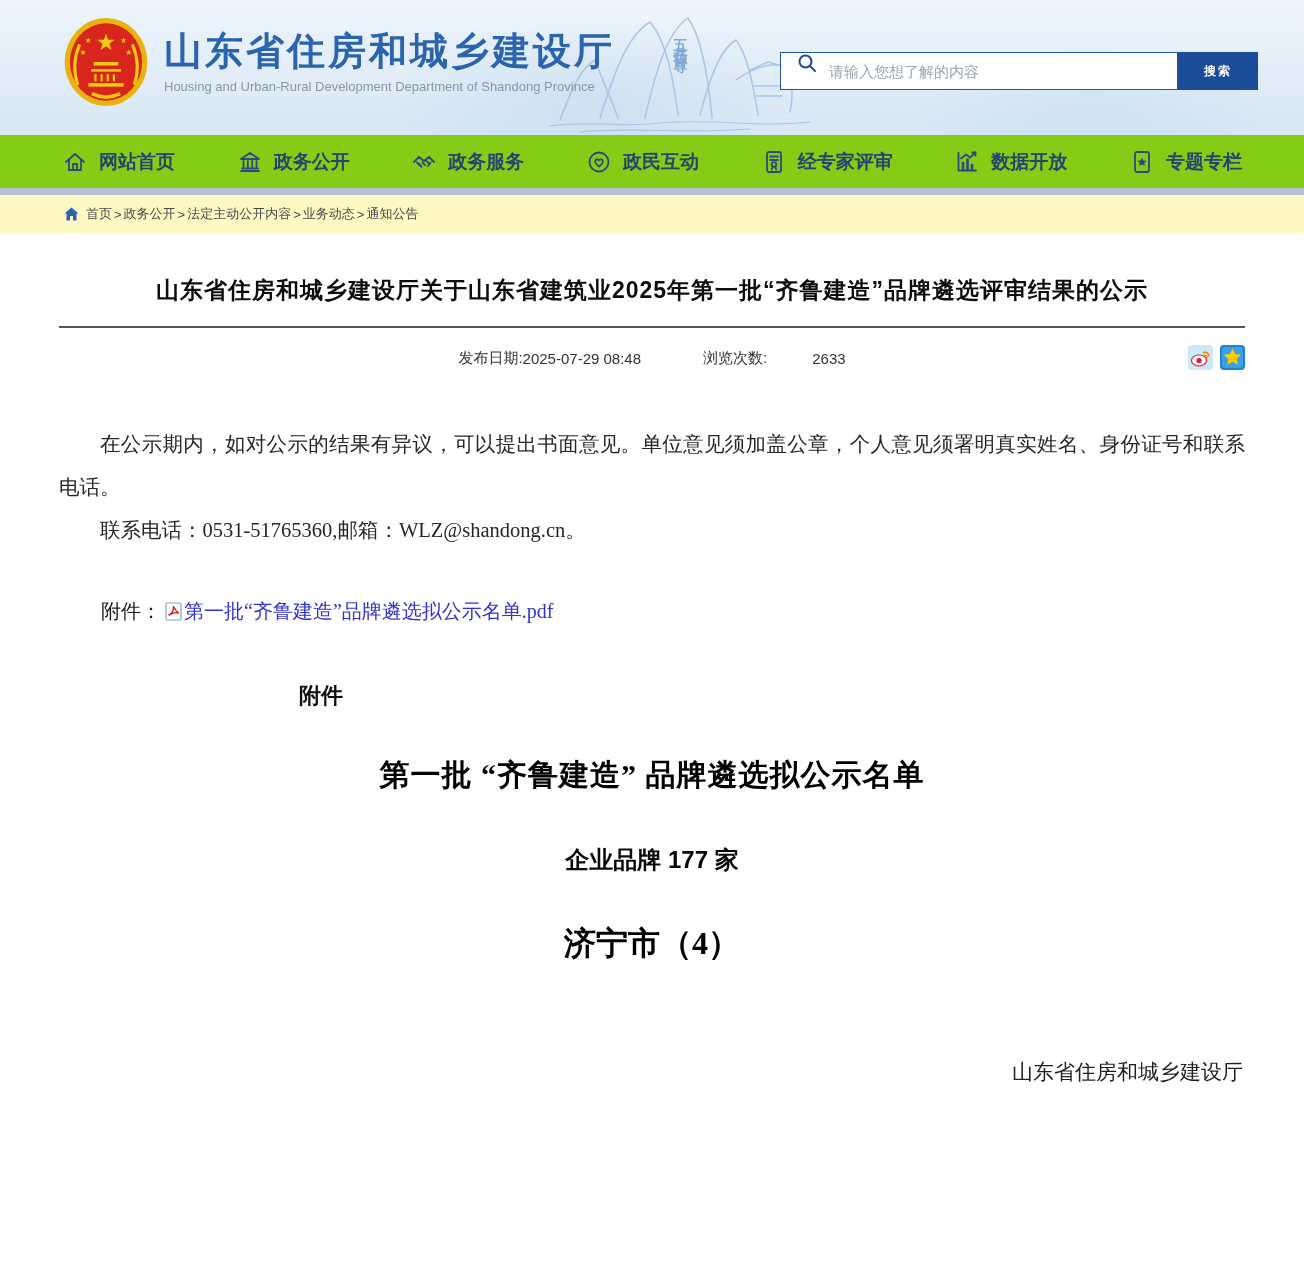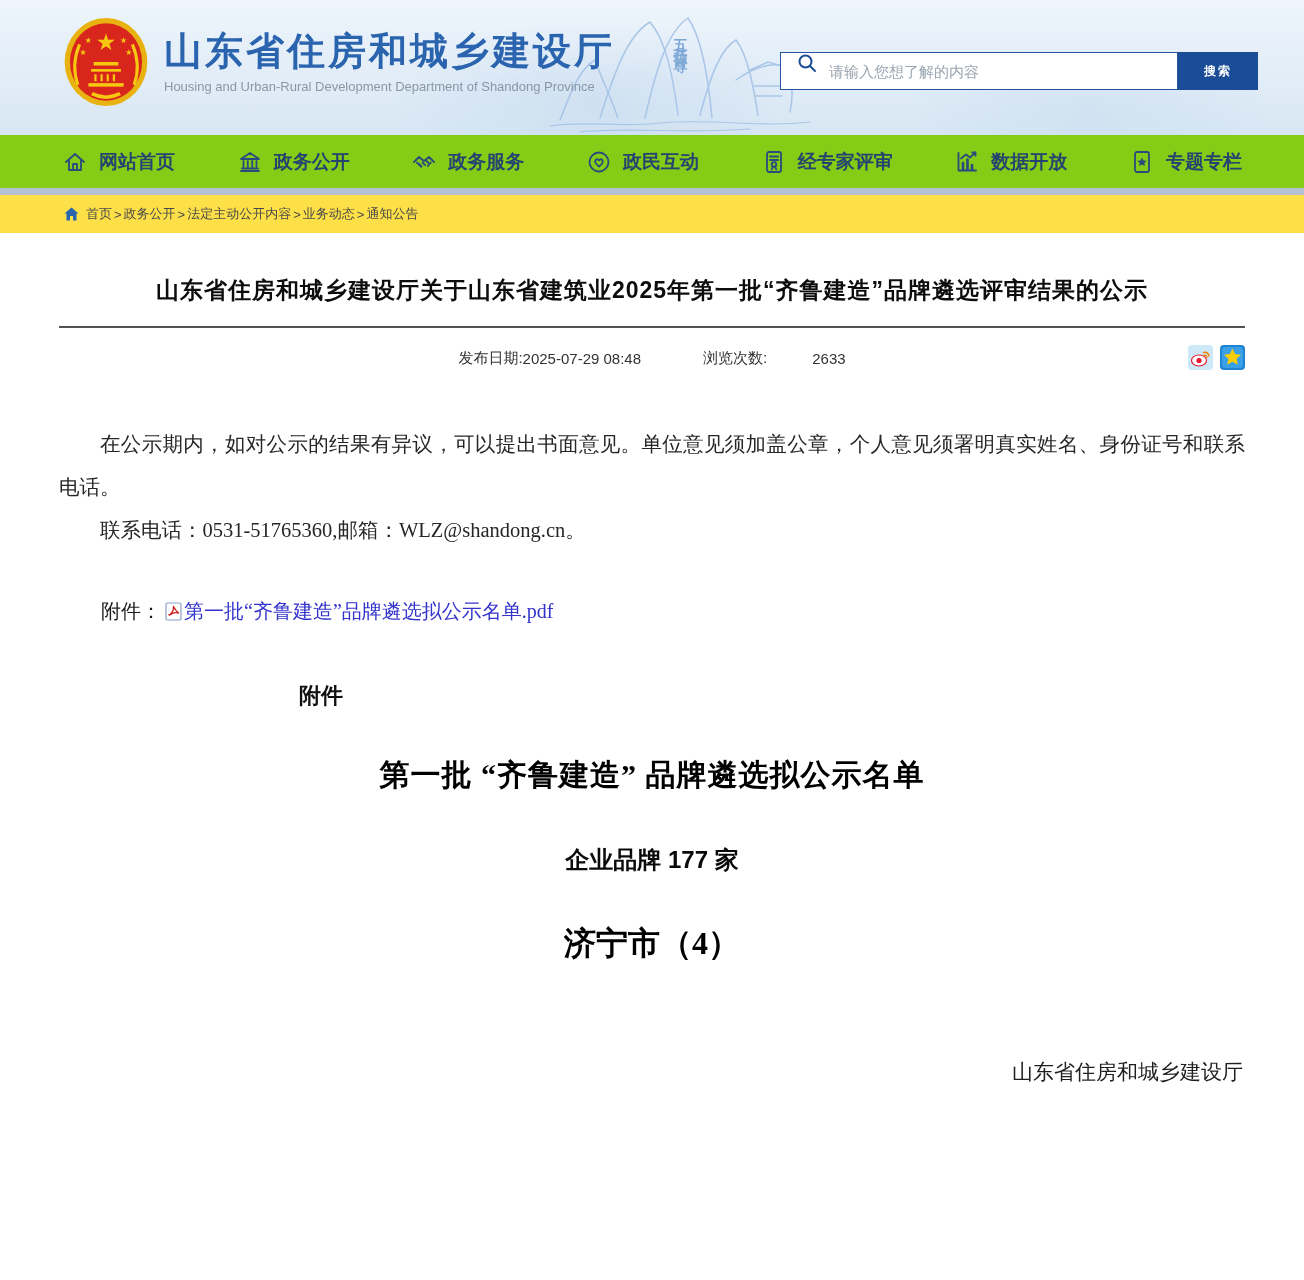--- a/index.html
+++ b/index.html
@@ -33,21 +33,21 @@
 
   
   .nav { height:53px; background:#84cc16; display:flex; align-items:center;
     justify-content:space-between; padding:0 62px; position:relative; }
   .nav-item { display:flex; align-items:center; gap:11px; color:#25446f; font-size:19px;
     font-weight:bold; cursor:pointer; white-space:nowrap; }
   .nav-strip { height:7px; background:#b5c2d3; }
 
   
   .breadcrumb { height:38px; display:flex; align-items:center; padding-left:64px;
-    font-size:13px; color:#4a4a4a; background:#fde047; }
+    font-size:13px; color:#4a4a4a; background:#fef9c3; }
   .crumb { cursor:pointer; }
   .crumb-sep { margin:0 2px; }
   .crumb-home { margin-right:7px; display:flex; align-items:center; }
 
   
   .content { width:1186px; margin:0 auto; }
   .article-title { margin-top:42px; text-align:center; font-size:23px; font-weight:bold;
     color:#0d0d0d; letter-spacing:1px; }
   .title-divider { margin-top:20px; border-bottom:2px solid #535353; }
   .meta { margin-top:17px; position:relative; display:flex; justify-content:center;

